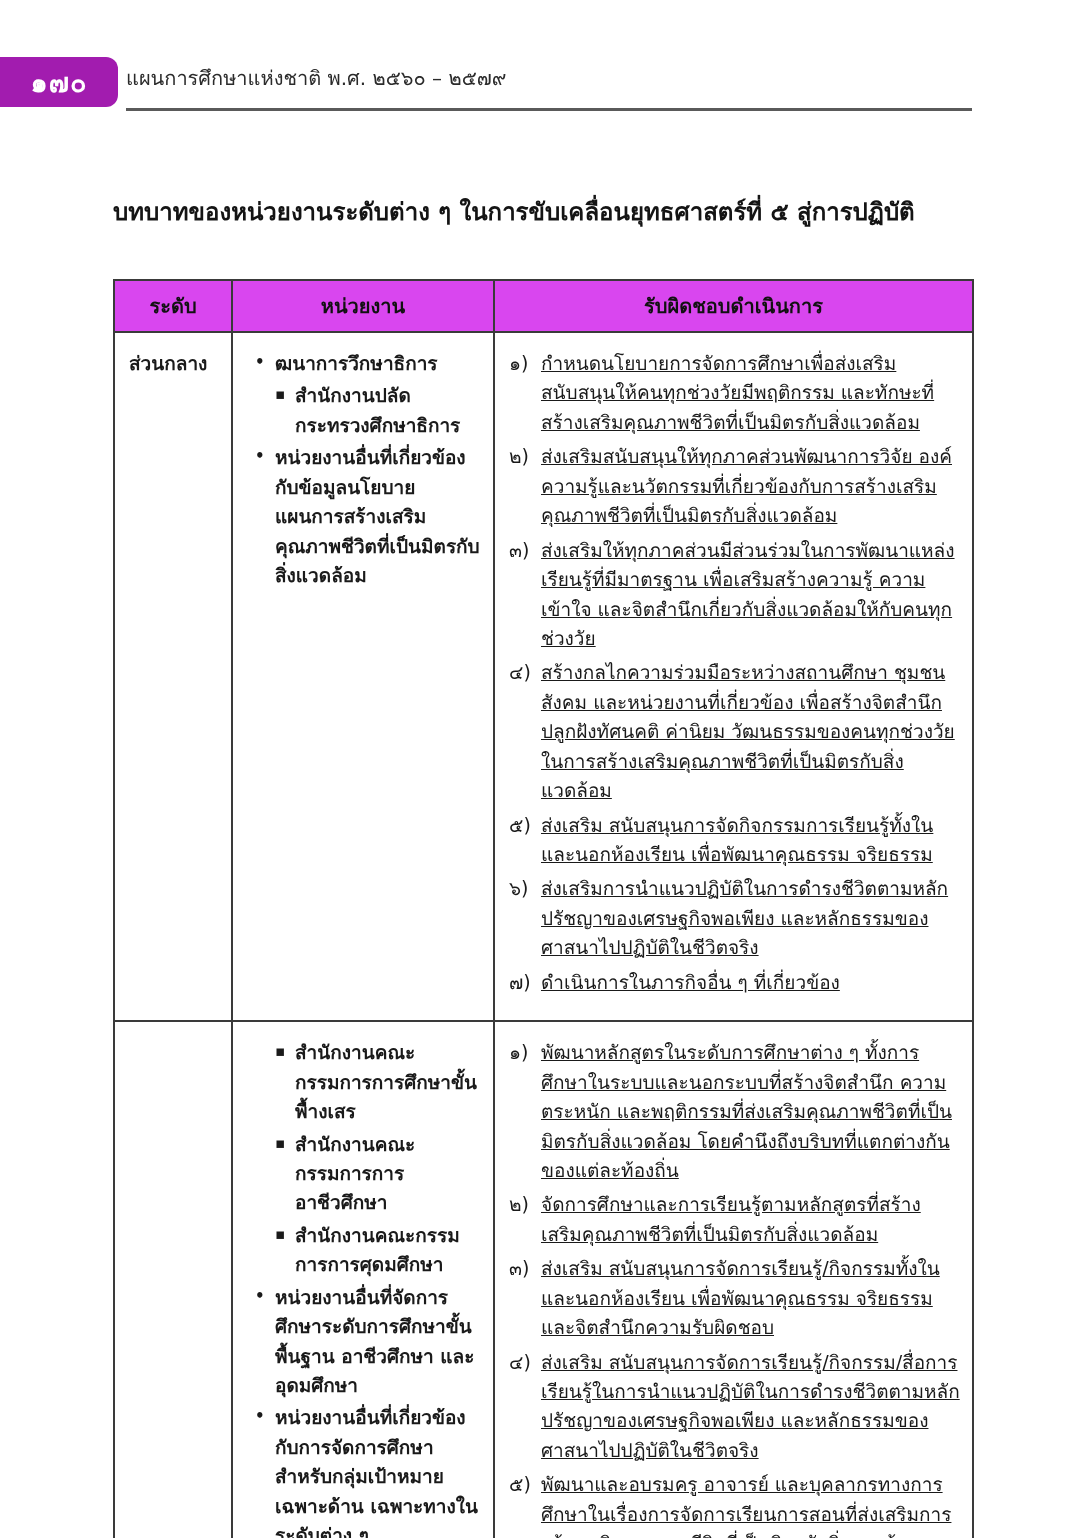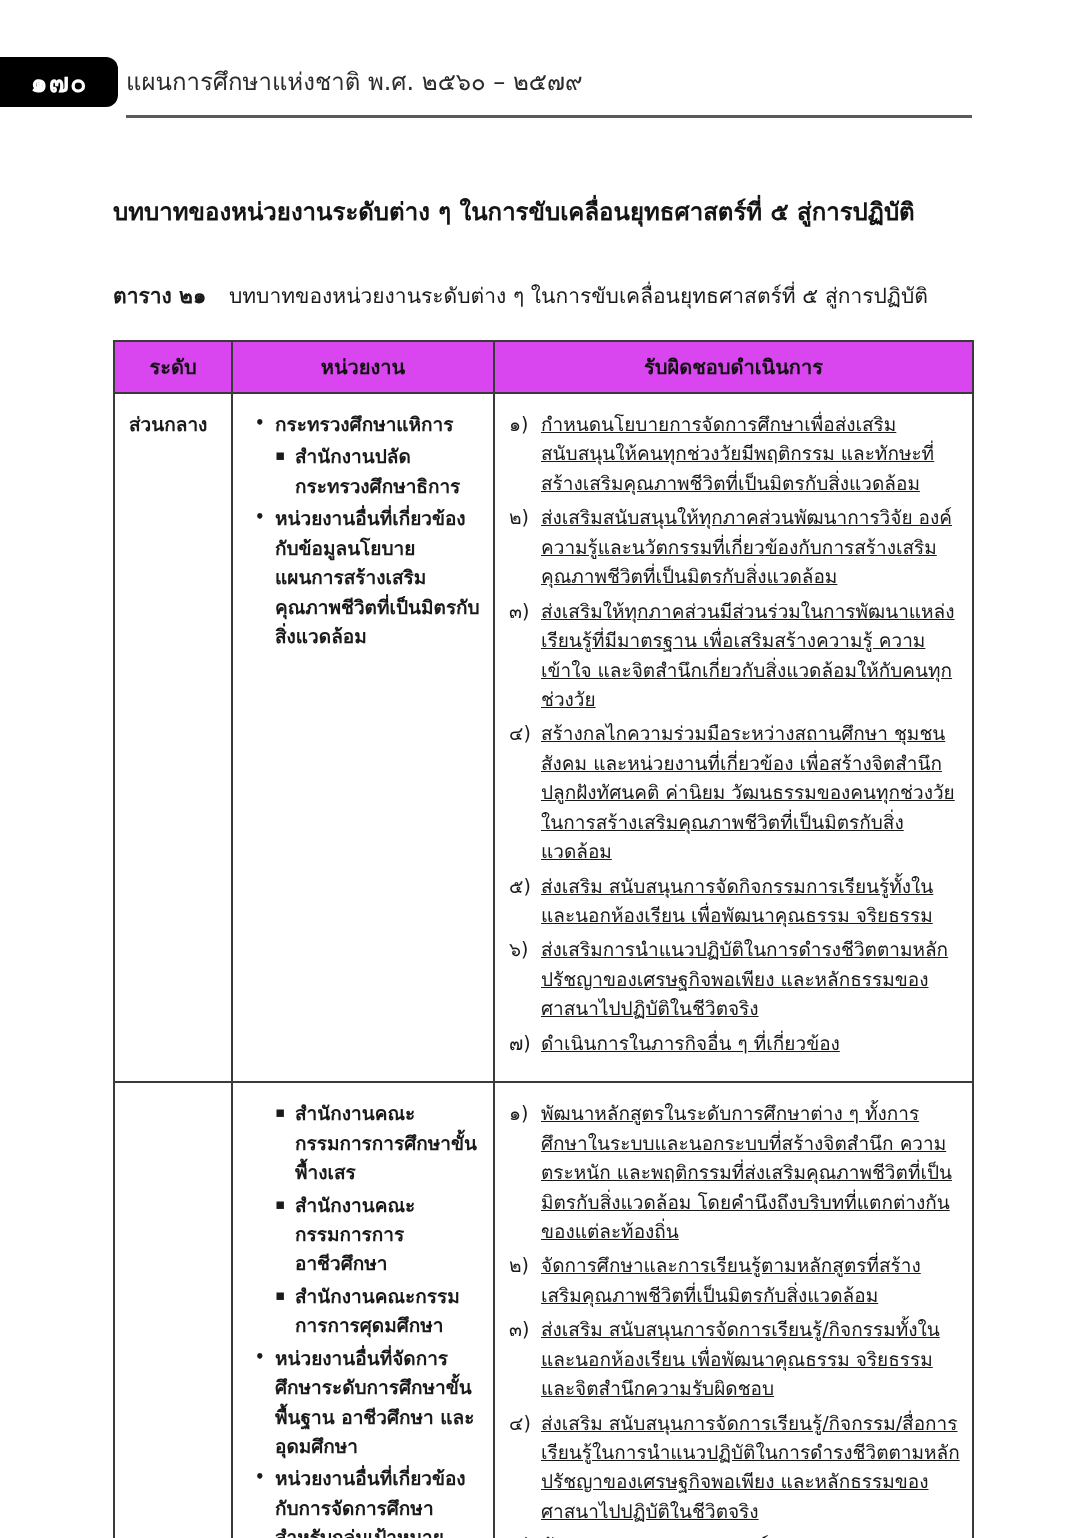--- a/index.html
+++ b/index.html
@@ -4,26 +4,26 @@
 <style>
   * { margin:0; padding:0; box-sizing:border-box; }
   html,body { background:#ffffff; }
   body {
     width:1088px; height:1538px;
     font-family:"DejaVu Sans","Liberation Sans",sans-serif;
     color:#1a1a1a; position:relative; overflow:hidden;
   }
   .page-badge {
     position:absolute; left:0; top:57px; width:118px; height:50px;
-    background:#000000; border-radius:0 12px 12px 0;
+    background:#a21caf; border-radius:0 12px 12px 0;
     display:flex; align-items:center; justify-content:center;
     color:#ffffff; font-size:27px; font-weight:bold; letter-spacing:1px;
   }
   .header-bar { position:absolute; left:126px; top:62px; width:846px; }
-  .header-title { font-size:24px; color:#2b2b2b; padding-bottom:14px; }
+  .header-title { font-size:20px; color:#2b2b2b; padding-bottom:14px; }
   .header-rule { border-bottom:3px solid #5a5a5a; width:100%; }
   .content { position:absolute; top:192px; left:113px; width:859px; }
   .doc-title { font-size:24px; font-weight:bold; color:#141414; margin-bottom:48px; }
   .table-caption { font-size:21px; margin-bottom:28px; }
   .caption-label { font-weight:bold; margin-right:16px; }
   table.main { width:100%; border-collapse:collapse; border:2px solid #3a3a3a; table-layout:fixed; }
   th {
     background:#d946ef; border:2px solid #3a3a3a; font-size:20px;
     padding:9px 6px; font-weight:bold; color:#111; text-align:center;
   }
@@ -52,45 +52,41 @@
 
 <div class="header-bar">
   <div class="header-title">แผนการศึกษาแห่งชาติ พ.ศ. ๒๕๖๐ – ๒๕๗๙</div>
   <div class="header-rule"></div>
 </div>
 
 <div class="content">
 
   <div class="doc-title">บทบาทของหน่วยงานระดับต่าง ๆ ในการขับเคลื่อนยุทธศาสตร์ที่ ๕ สู่การปฏิบัติ</div>
 
-  <div class="table-caption">
-    <span class="caption-label">ตาราง ๒๑</span>
-    <span>บทบาทของหน่วยงานระดับต่าง ๆ ในการขับเคลื่อนยุทธศาสตร์ที่ ๕ สู่การปฏิบัติ</span>
-  </div>
 
   <table class="main">
     <colgroup>
       <col class="c-level">
         <col class="c-agency">
         <col class="c-resp">
     </colgroup>
     <thead>
       <tr>
         <th>ระดับ</th>
         <th>หน่วยงาน</th>
         <th>รับผิดชอบดำเนินการ</th>
       </tr>
     </thead>
     <tbody>
       <tr class="row1">
         <td class="level">ส่วนกลาง</td>
         <td class="agency">
           <div class="agency-item">
             <span class="marker">•</span>
-            <span class="txt">กระทรวงศึกษาแหิการ</span>
+            <span class="txt">ฒนาการวึกษาธิการ</span>
           </div>
           <div class="agency-item sub">
             <span class="marker">▪</span>
             <span class="txt">สำนักงานปลัดกระทรวงศึกษาธิการ</span>
           </div>
           <div class="agency-item">
             <span class="marker">•</span>
             <span class="txt">หน่วยงานอื่นที่เกี่ยวข้องกับข้อมูลนโยบาย แผนการสร้างเสริมคุณภาพชีวิตที่เป็นมิตรกับสิ่งแวดล้อม</span>
           </div>
         </td>

